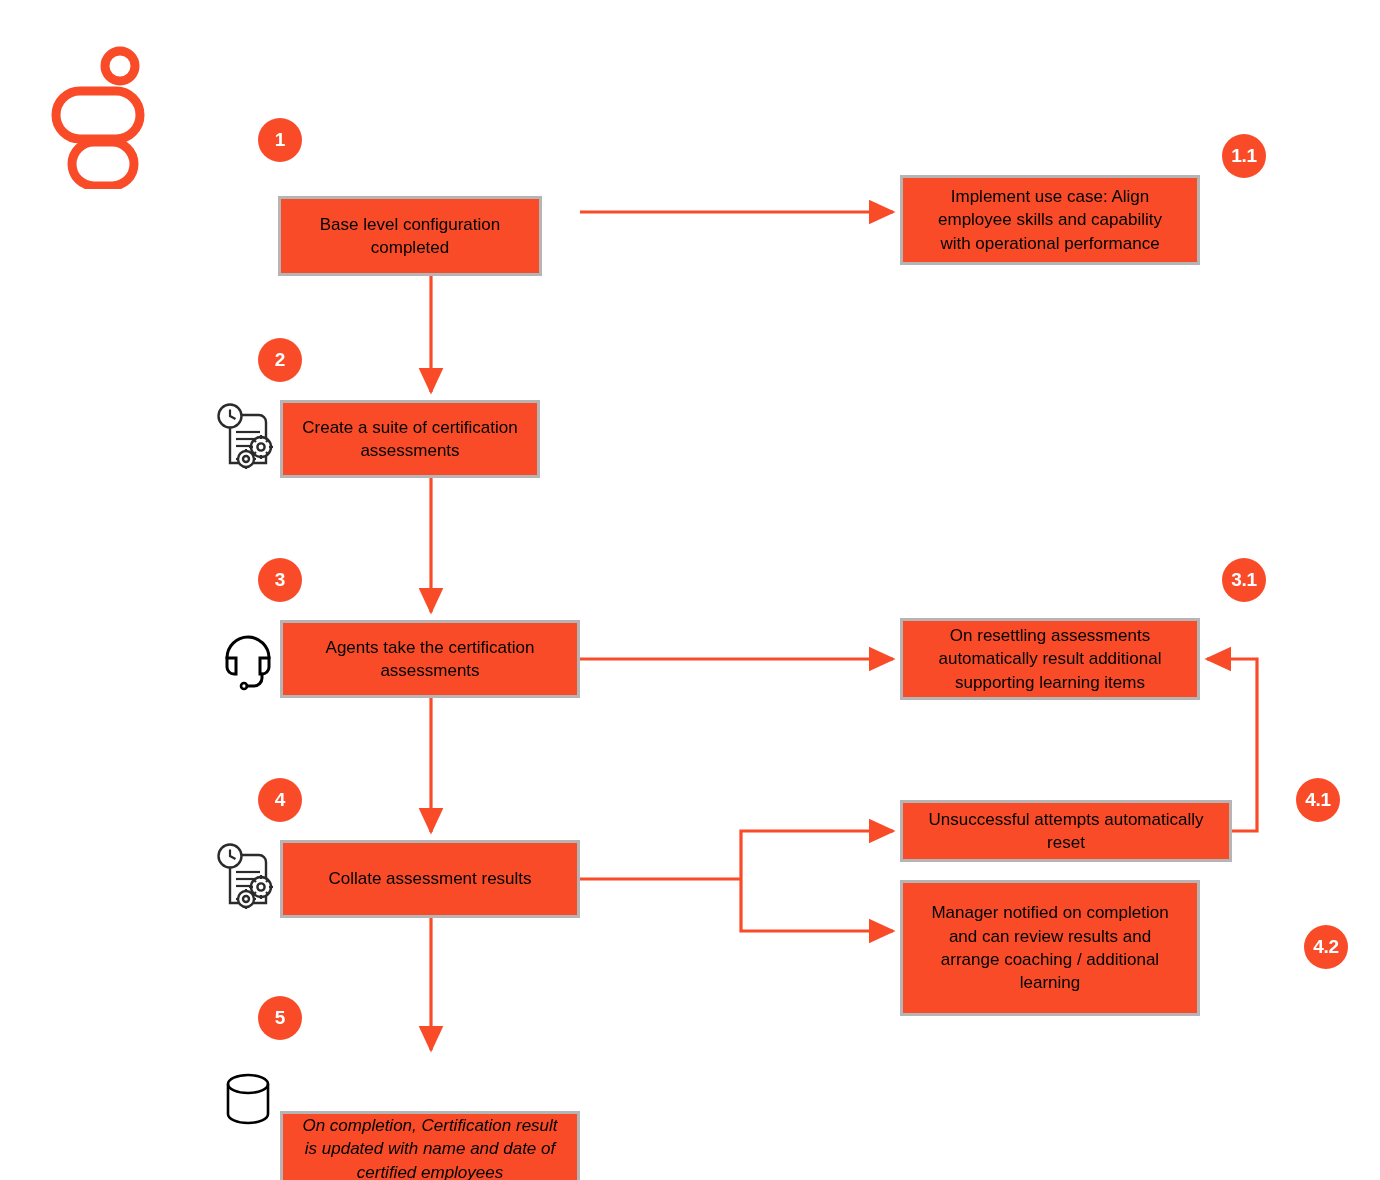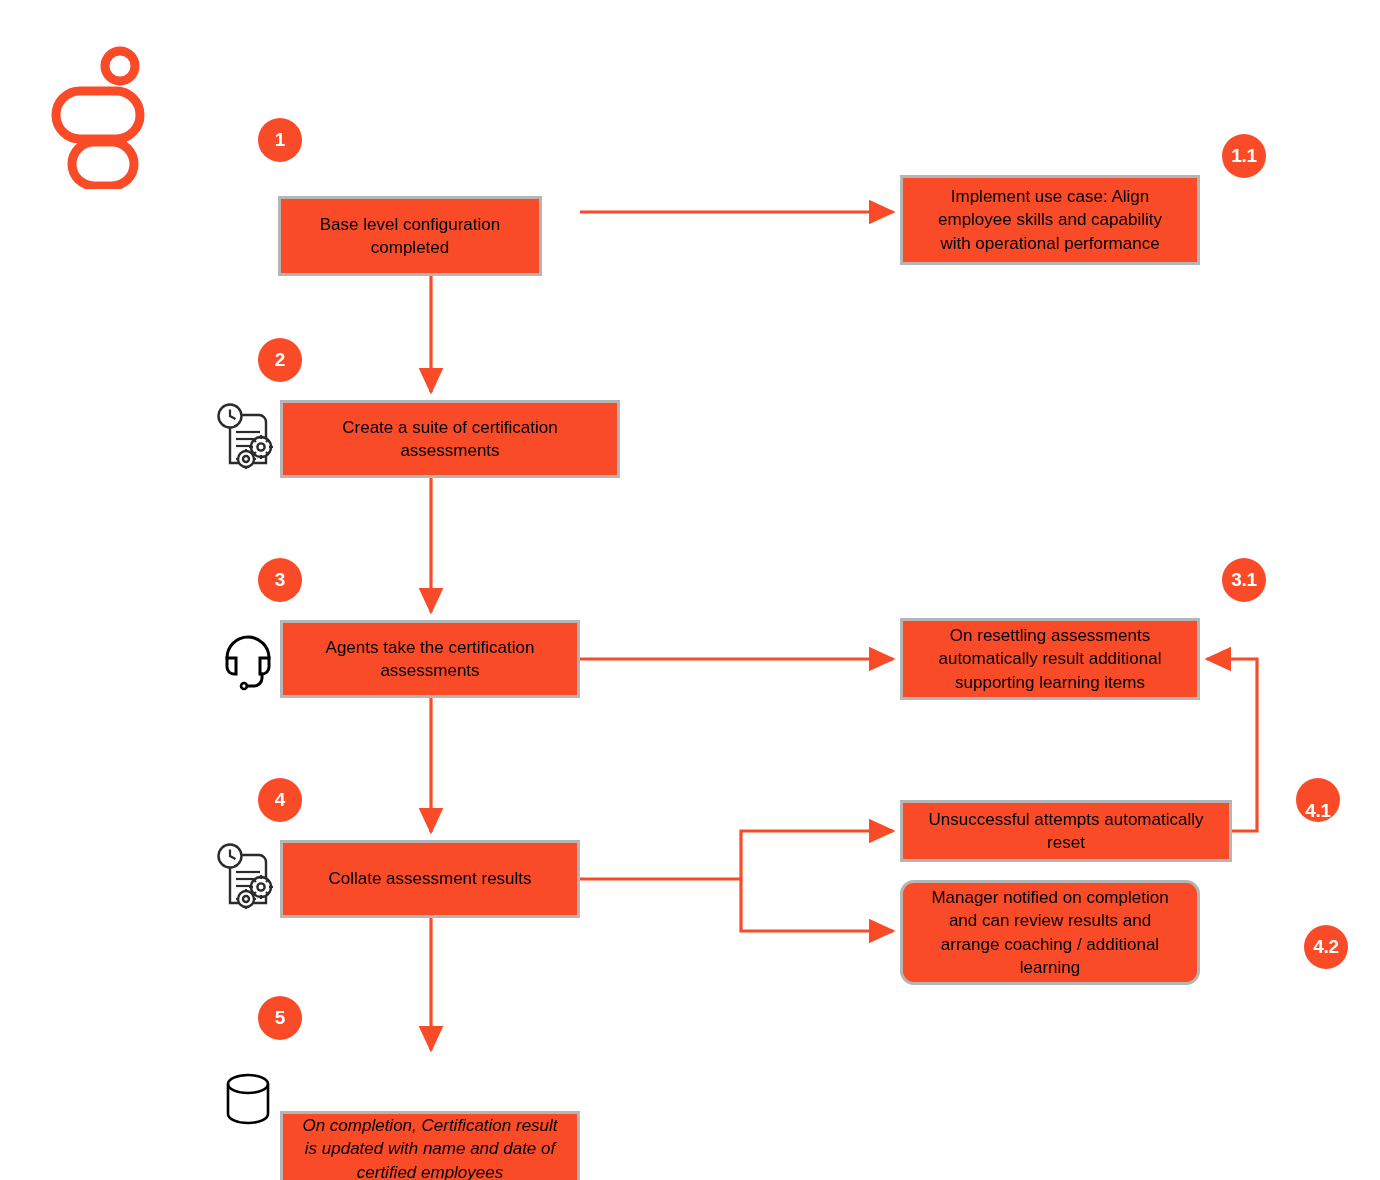--- a/index.html
+++ b/index.html
@@ -111,21 +111,21 @@
     <span>1</span>
   </div>
 
   <div class="node" style="left:900px;top:175px;width:300px;height:90px;">
     <span>Implement use case: Align employee skills and capability with operational performance</span>
   </div>
   <div class="badge" style="left:1222px;top:134px;">
     <span>1.1</span>
   </div>
 
-  <div class="node" style="left:280px;top:400px;width:340px;height:78px;">
+  <div class="node" style="left:280px;top:400px;width:260px;height:78px;">
     <span>Create a suite of certification assessments</span>
   </div>
   <div class="badge" style="left:258px;top:338px;">
     <span>2</span>
   </div>
   <svg class="icon" style="left:216px;top:402px;width:62px;height:74px;" viewBox="0 0 62 74">
     <g fill="none" stroke="#2B2B2B" stroke-width="2.4">
       <path d="M14,13 L43,13 a7,7 0 0 1 7,7 L50,61 L14,61 z"></path>
       <circle cx="14" cy="14" r="11.5" fill="#ffffff"></circle>
       <path d="M14,7.5 L14,14 L19.5,17" stroke-width="2.2"></path>
@@ -211,25 +211,25 @@
         <line x1="30" y1="64" x2="30" y2="67"></line>
         <line x1="20" y1="57" x2="23" y2="57"></line>
         <line x1="37" y1="57" x2="40" y2="57"></line>
       </g>
     </g>
   </svg>
 
   <div class="node" style="left:900px;top:800px;width:332px;height:62px;">
     <span>Unsuccessful attempts automatically reset</span>
   </div>
-  <div class="badge" style="left:1296px;top:778px;align-items:flex-end;">
+  <div class="badge" style="left:1296px;top:778px;">
     <span>4.1</span>
   </div>
 
-  <div class="node" style="left:900px;top:880px;width:300px;height:105px;border-radius:14px;">
+  <div class="node" style="left:900px;top:880px;width:300px;height:136px;">
     <span>Manager notified on completion and can review results and arrange coaching / additional learning</span>
   </div>
   <div class="badge" style="left:1304px;top:925px;">
     <span>4.2</span>
   </div>
 
   <div class="node" style="left:280px;top:1111px;width:300px;height:76px;font-style:italic;">
     <span>On completion, Certification result is updated with name and date of certified employees</span>
   </div>
   <div class="badge" style="left:258px;top:996px;">

